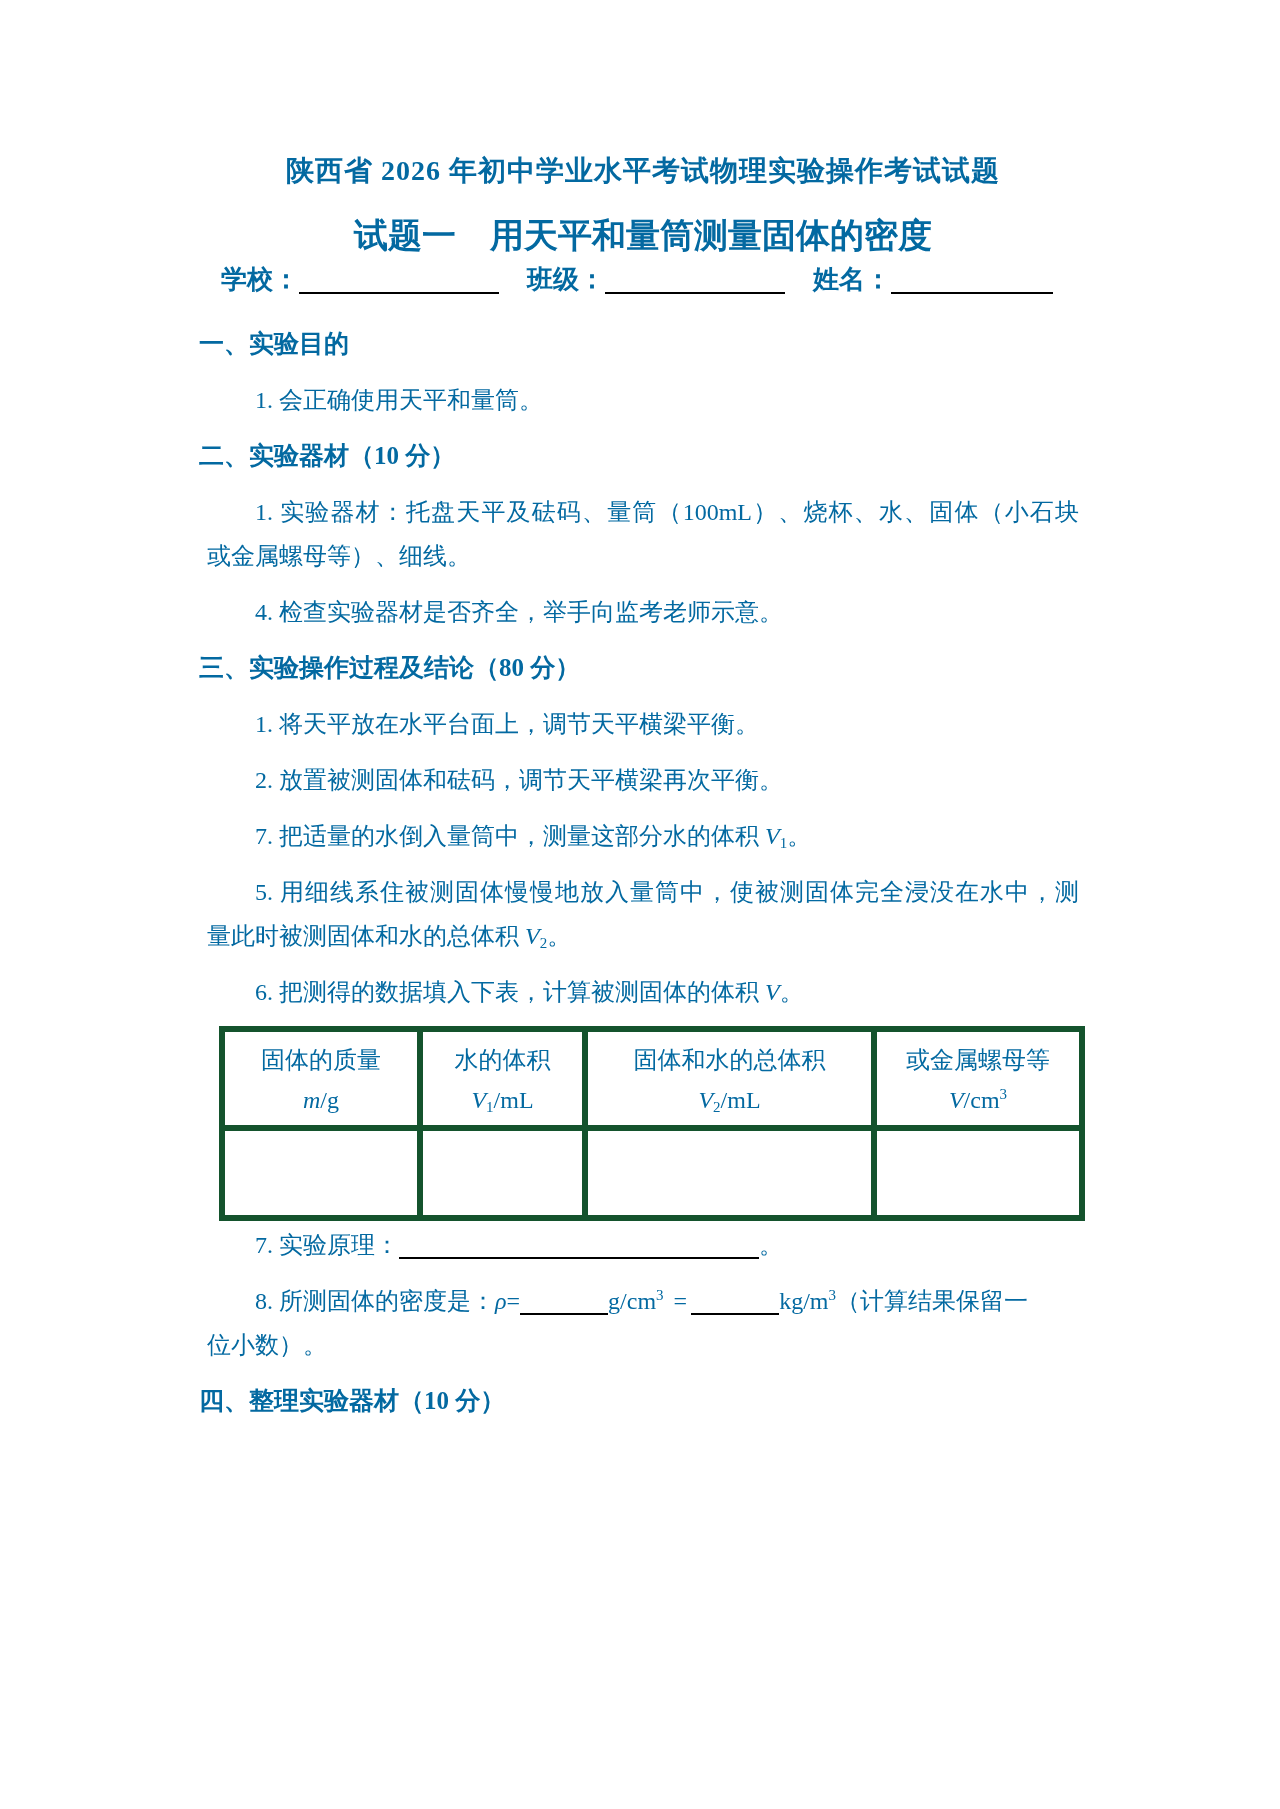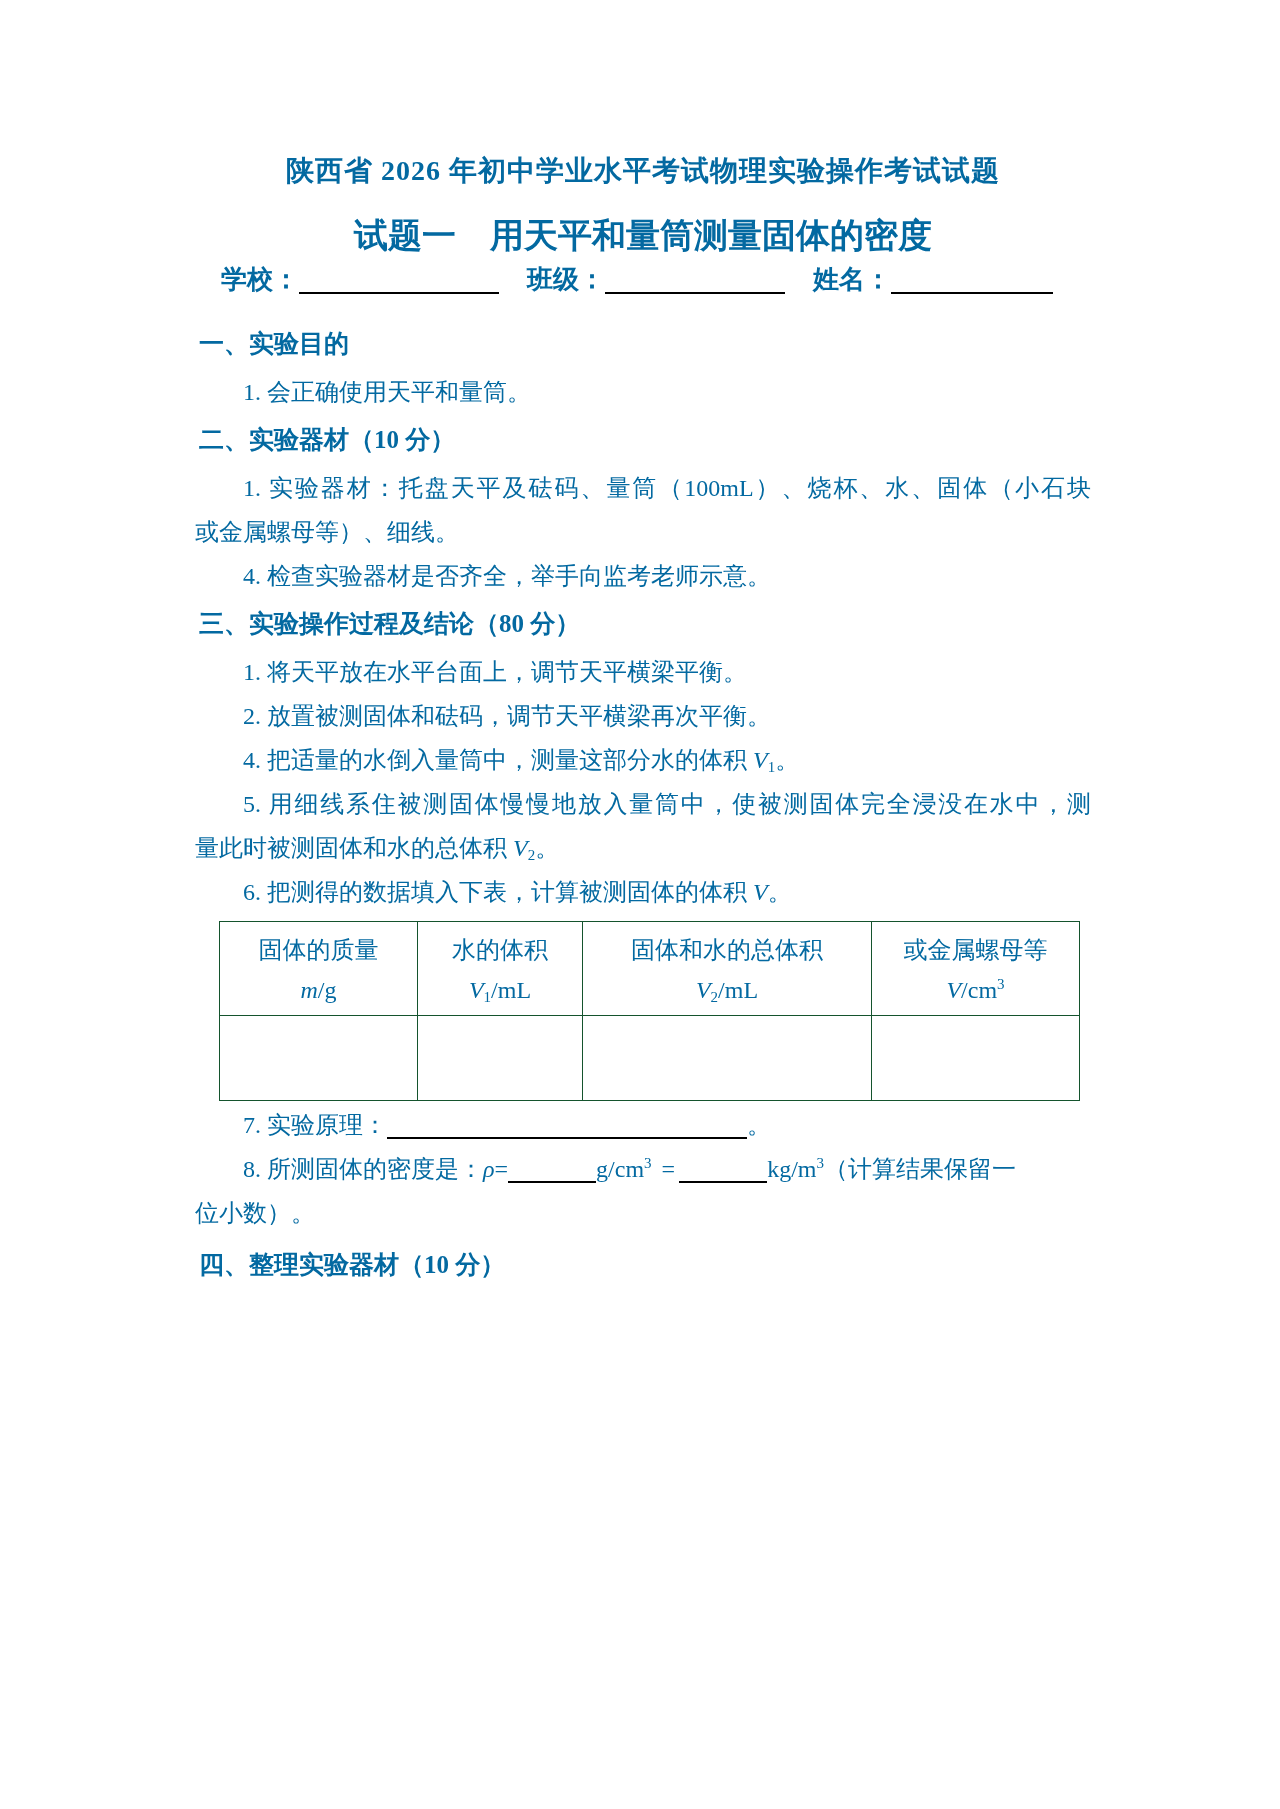--- a/index.html
+++ b/index.html
@@ -52,21 +52,21 @@
   .blank.principle { width: 360px; }
   .blank.density   { width: 88px; }
   .sections { margin-top: 25px; }
   .sec-heading {
     margin: 4px;
     font-size: 25px;
     font-weight: bold;
     line-height: 44px;
   }
   .item {
-    margin: 0;
+    margin: 12px;
     font-size: 24px;
     line-height: 44px;
     text-indent: 48px;
   }
   .wrap2 { text-indent: 0; }
   .wrap2 .l1 {
     display: block;
     text-indent: 48px;
     text-align: justify;
     text-align-last: justify;
@@ -80,21 +80,21 @@
   sub { vertical-align: -4px; }
   sup { vertical-align: 9px; }
   .eq2 { margin: 0 4px 0 10px; }
   table.meas {
     border-collapse: collapse;
     table-layout: fixed;
     margin: 7px 0 0 24px;
     font-size: 24px;
   }
   table.meas th, table.meas td {
-    border: 1px solid #14532d;
+    border: 6px solid #14532d;
     padding: 0;
     text-align: center;
     vertical-align: middle;
     font-weight: normal;
   }
   table.meas th { height: 93px; }
   table.meas td.empty { height: 84px; }
   .th-cn  { display: block; line-height: 40px; margin-top: 2px; }
   .th-sym { display: block; line-height: 40px; }
   .final-heading { margin-top: 8px; }
@@ -121,21 +121,21 @@
       <p class="sec-heading">二、实验器材（10 分）</p>
       <p class="item wrap2">
         <span class="l1">1. 实验器材：托盘天平及砝码、量筒（100mL）、烧杯、水、固体（小石块</span>
         <span class="l2">或金属螺母等）、细线。</span>
       </p>
       <p class="item">4. 检查实验器材是否齐全，举手向监考老师示意。</p>
 
       <p class="sec-heading">三、实验操作过程及结论（80 分）</p>
       <p class="item">1. 将天平放在水平台面上，调节天平横梁平衡。</p>
       <p class="item">2. 放置被测固体和砝码，调节天平横梁再次平衡。</p>
-      <p class="item"><span>4. 把适量的水倒入量筒中，测量这部分水的体积 </span><span class="var">V</span><sub>1</sub><span>。</span></p>
+      <p class="item"><span>7. 把适量的水倒入量筒中，测量这部分水的体积 </span><span class="var">V</span><sub>1</sub><span>。</span></p>
       <p class="item wrap2">
         <span class="l1">5. 用细线系住被测固体慢慢地放入量筒中，使被测固体完全浸没在水中，测</span>
         <span class="l2"><span>量此时被测固体和水的总体积 </span><span class="var">V</span><sub>2</sub><span>。</span></span>
       </p>
       <p class="item"><span>6. 把测得的数据填入下表，计算被测固体的体积 </span><span class="var">V</span><span>。</span></p>
 
       <table class="meas">
         <colgroup>
           <col style="width:198px">
           <col style="width:165px">

